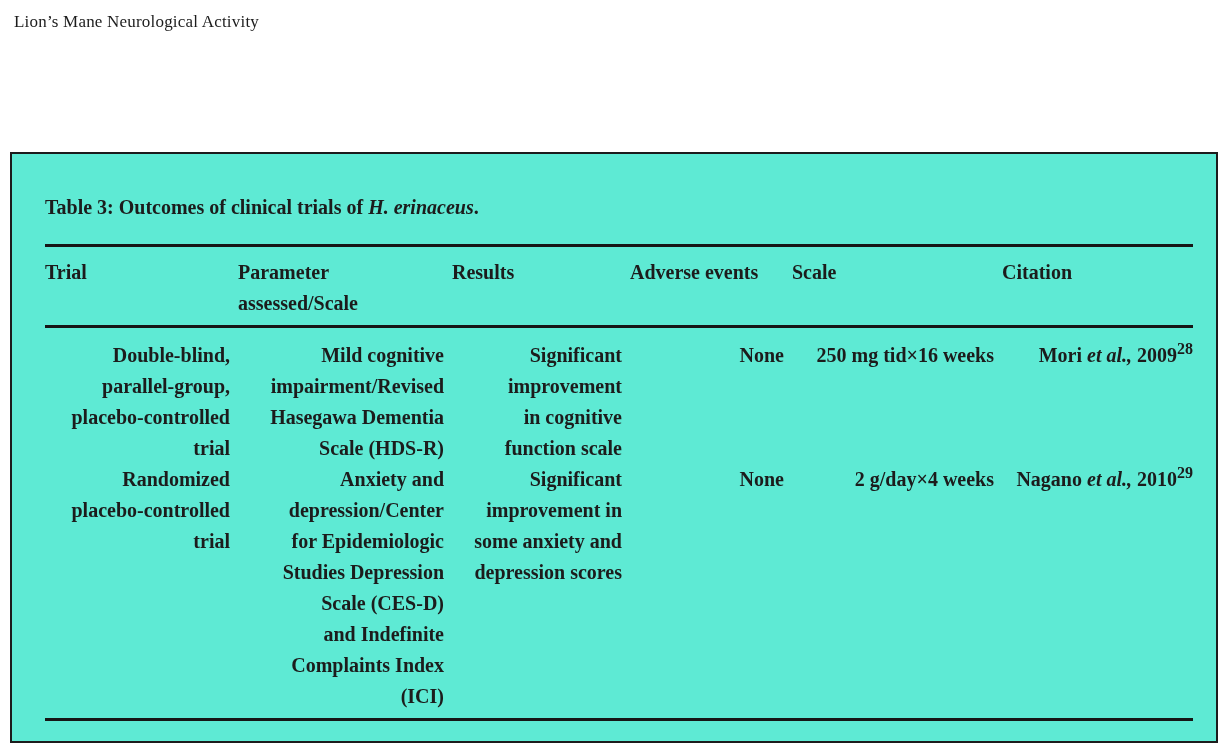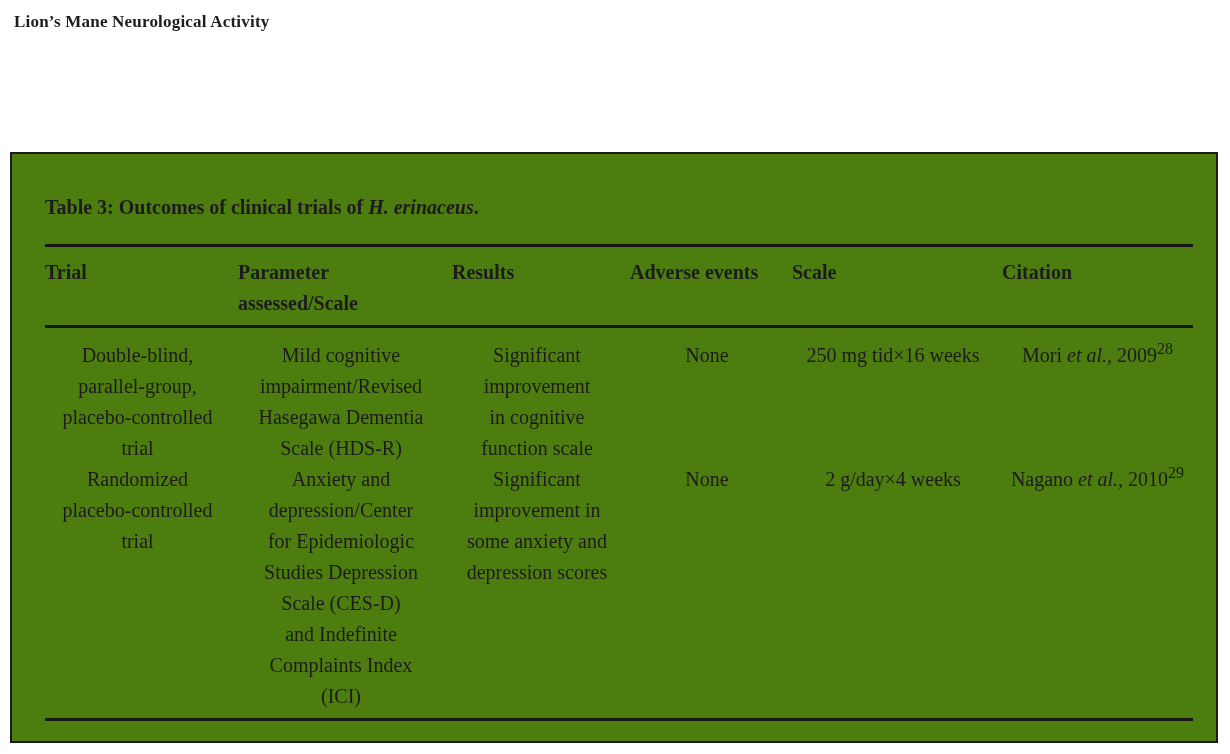--- a/index.html
+++ b/index.html
@@ -11,32 +11,32 @@
     position: relative;
     font-family: "Liberation Serif", "DejaVu Serif", serif;
     color: #1c1c1c;
     -webkit-font-smoothing: antialiased;
   }
   .running-head {
     position: absolute;
     top: 12px;
     left: 14px;
     font-size: 17px;
-    font-weight: bold;
+    font-weight: normal;
     letter-spacing: 0.2px;
   }
   .table-box {
     position: absolute;
     left: 10px;
     top: 152px;
     width: 1208px;
     height: 591px;
     border: 2px solid #1c1c1c;
     box-sizing: border-box;
-    background: #4d7c0f;
+    background: #5eead4;
   }
   .table-title {
     margin: 40px 0 0 33px;
     font-size: 20px;
     line-height: 26px;
     font-weight: bold;
   }
   .italic { font-style: italic; }
   table.trials {
     margin: 24px 0 0 33px;
@@ -55,22 +55,22 @@
     font-size: 20px;
     font-weight: bold;
     text-align: left;
     vertical-align: top;
     padding: 10px 8px 6px 0;
     line-height: 31px;
     white-space: pre-line;
   }
   table.trials td {
     font-size: 20px;
-    font-weight: normal;
-    text-align: center;
+    font-weight: bold;
+    text-align: right;
     vertical-align: top;
     padding: 0 8px 0 0;
     line-height: 31px;
     white-space: pre-line;
   }
   table.trials tr.first-row td { padding-top: 12px; }
   table.trials tr.last-row td { padding-bottom: 6px; margin-top: 39px; }
   table.trials td.citation-cell { padding-right: 0; white-space: normal; }
   sup {
     font-size: 16px;

